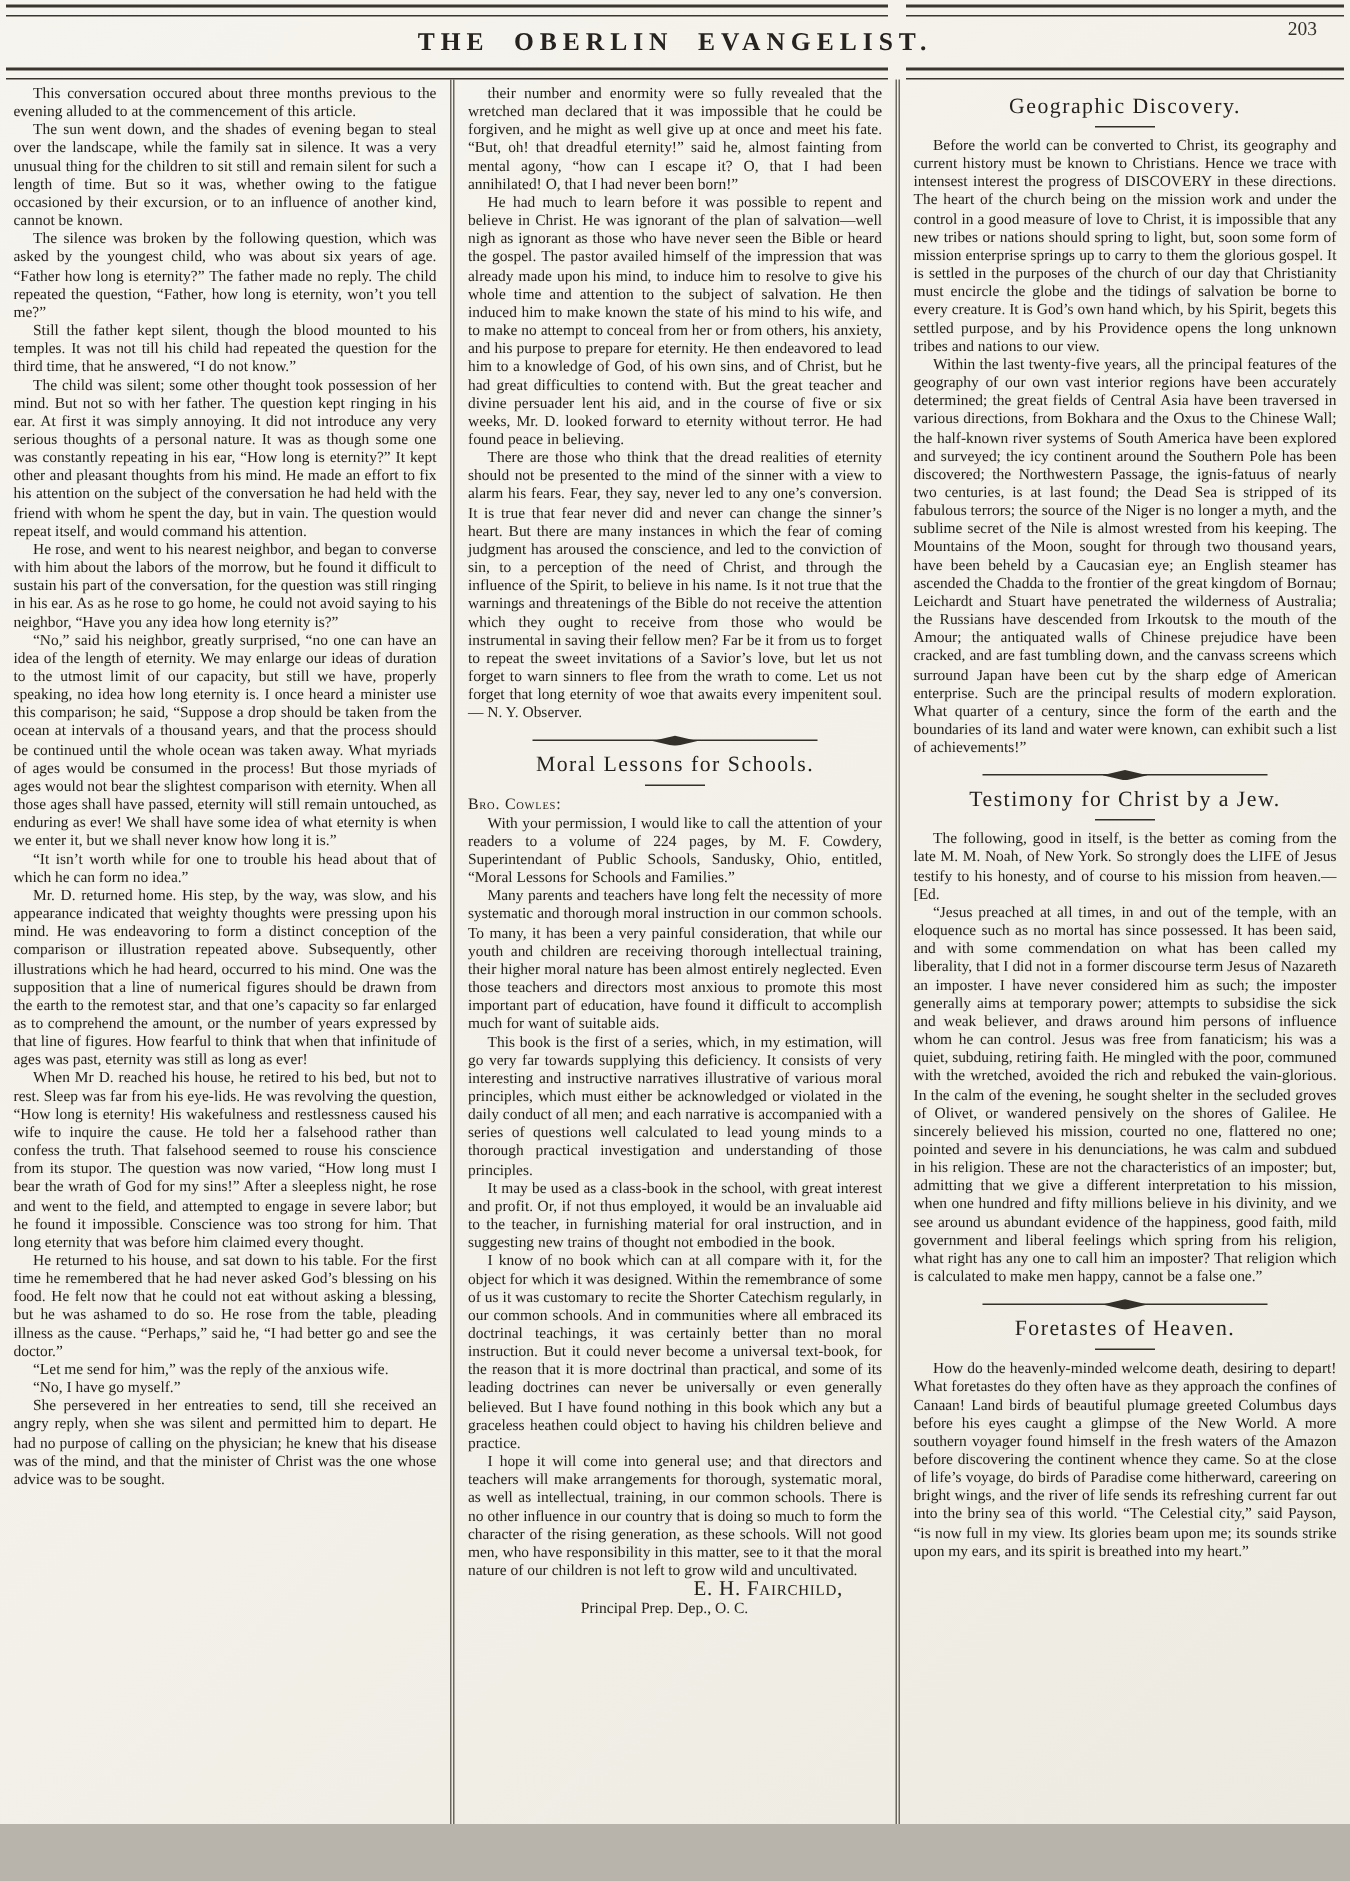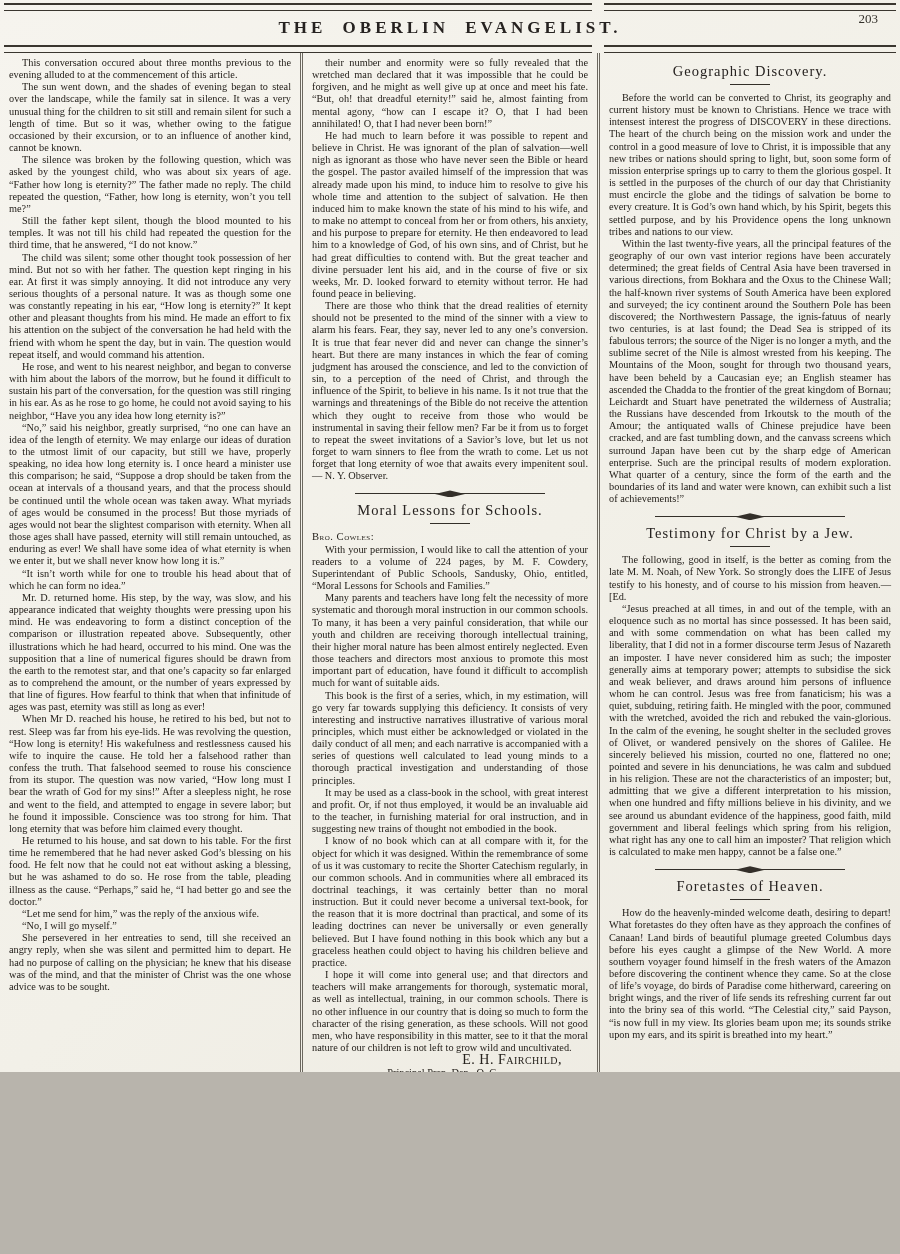--- a/index.html
+++ b/index.html
@@ -4,21 +4,21 @@
 <style>
   html,body{margin:0;padding:0;}
   body{
     width:900px;height:1254px;
     background:#b8b4ac;
     font-family:"Liberation Serif","DejaVu Serif",serif;
     overflow:hidden;
   }
   .page{
     position:relative;
-    width:900px;height:1072px;
+    width:900px;height:1216px;
     background:linear-gradient(135deg,#f6f4ee 0%,#f2f0e8 55%,#edeae1 100%);
     color:#211e1a;
     overflow:hidden;
     box-sizing:border-box;
   }
   
   .top-rules,.head-rules{display:flex;justify-content:space-between;padding:0 4px;}
   .rule-seg{height:5px;border-top:2px solid #3a362f;border-bottom:1px solid #3a362f;}
   .rule-left{width:588px;}
   .rule-right{width:292px;}
@@ -94,21 +94,21 @@
       <p class="bp">The silence was broken by the following question, which was asked by the youngest child, who was about six years of age. “Father how long is eternity?” The father made no reply. The child repeated the question, “Father, how long is eternity, won’t you tell me?”</p>
       <p class="bp">Still the father kept silent, though the blood mounted to his temples. It was not till his child had repeated the question for the third time, that he answered, “I do not know.”</p>
       <p class="bp">The child was silent; some other thought took possession of her mind. But not so with her father. The question kept ringing in his ear. At first it was simply annoying. It did not introduce any very serious thoughts of a personal nature. It was as though some one was constantly repeating in his ear, “How long is eternity?” It kept other and pleasant thoughts from his mind. He made an effort to fix his attention on the subject of the conversation he had held with the friend with whom he spent the day, but in vain. The question would repeat itself, and would command his attention.</p>
       <p class="bp">He rose, and went to his nearest neighbor, and began to converse with him about the labors of the morrow, but he found it difficult to sustain his part of the conversation, for the question was still ringing in his ear. As as he rose to go home, he could not avoid saying to his neighbor, “Have you any idea how long eternity is?”</p>
       <p class="bp">“No,” said his neighbor, greatly surprised, “no one can have an idea of the length of eternity. We may enlarge our ideas of duration to the utmost limit of our capacity, but still we have, properly speaking, no idea how long eternity is. I once heard a minister use this comparison; he said, “Suppose a drop should be taken from the ocean at intervals of a thousand years, and that the process should be continued until the whole ocean was taken away. What myriads of ages would be consumed in the process! But those myriads of ages would not bear the slightest comparison with eternity. When all those ages shall have passed, eternity will still remain untouched, as enduring as ever! We shall have some idea of what eternity is when we enter it, but we shall never know how long it is.”</p>
       <p class="bp">“It isn’t worth while for one to trouble his head about that of which he can form no idea.”</p>
       <p class="bp">Mr. D. returned home. His step, by the way, was slow, and his appearance indicated that weighty thoughts were pressing upon his mind. He was endeavoring to form a distinct conception of the comparison or illustration repeated above. Subsequently, other illustrations which he had heard, occurred to his mind. One was the supposition that a line of numerical figures should be drawn from the earth to the remotest star, and that one’s capacity so far enlarged as to comprehend the amount, or the number of years expressed by that line of figures. How fearful to think that when that infinitude of ages was past, eternity was still as long as ever!</p>
       <p class="bp">When Mr D. reached his house, he retired to his bed, but not to rest. Sleep was far from his eye-lids. He was revolving the question, “How long is eternity! His wakefulness and restlessness caused his wife to inquire the cause. He told her a falsehood rather than confess the truth. That falsehood seemed to rouse his conscience from its stupor. The question was now varied, “How long must I bear the wrath of God for my sins!” After a sleepless night, he rose and went to the field, and attempted to engage in severe labor; but he found it impossible. Conscience was too strong for him. That long eternity that was before him claimed every thought.</p>
       <p class="bp">He returned to his house, and sat down to his table. For the first time he remembered that he had never asked God’s blessing on his food. He felt now that he could not eat without asking a blessing, but he was ashamed to do so. He rose from the table, pleading illness as the cause. “Perhaps,” said he, “I had better go and see the doctor.”</p>
       <p class="bp">“Let me send for him,” was the reply of the anxious wife.</p>
-      <p class="bp">“No, I will go myself.”</p>
+      <p class="bp">“No, I have go myself.”</p>
       <p class="bp">She persevered in her entreaties to send, till she received an angry reply, when she was silent and permitted him to depart. He had no purpose of calling on the physician; he knew that his disease was of the mind, and that the minister of Christ was the one whose advice was to be sought.</p>
     </div>
 
     <div class="col col-mid">
       <p class="bp">their number and enormity were so fully revealed that the wretched man declared that it was impossible that he could be forgiven, and he might as well give up at once and meet his fate. “But, oh! that dreadful eternity!” said he, almost fainting from mental agony, “how can I escape it? O, that I had been annihilated! O, that I had never been born!”</p>
       <p class="bp">He had much to learn before it was possible to repent and believe in Christ. He was ignorant of the plan of salvation—well nigh as ignorant as those who have never seen the Bible or heard the gospel. The pastor availed himself of the impression that was already made upon his mind, to induce him to resolve to give his whole time and attention to the subject of salvation. He then induced him to make known the state of his mind to his wife, and to make no attempt to conceal from her or from others, his anxiety, and his purpose to prepare for eternity. He then endeavored to lead him to a knowledge of God, of his own sins, and of Christ, but he had great difficulties to contend with. But the great teacher and divine persuader lent his aid, and in the course of five or six weeks, Mr. D. looked forward to eternity without terror. He had found peace in believing.</p>
       <p class="bp">There are those who think that the dread realities of eternity should not be presented to the mind of the sinner with a view to alarm his fears. Fear, they say, never led to any one’s conversion. It is true that fear never did and never can change the sinner’s heart. But there are many instances in which the fear of coming judgment has aroused the conscience, and led to the conviction of sin, to a perception of the need of Christ, and through the influence of the Spirit, to believe in his name. Is it not true that the warnings and threatenings of the Bible do not receive the attention which they ought to receive from those who would be instrumental in saving their fellow men? Far be it from us to forget to repeat the sweet invitations of a Savior’s love, but let us not forget to warn sinners to flee from the wrath to come. Let us not forget that long eternity of woe that awaits every impenitent soul.— N. Y. Observer.</p>
 
       <div class="orn">
           <span class="orn-diamond"></span>

